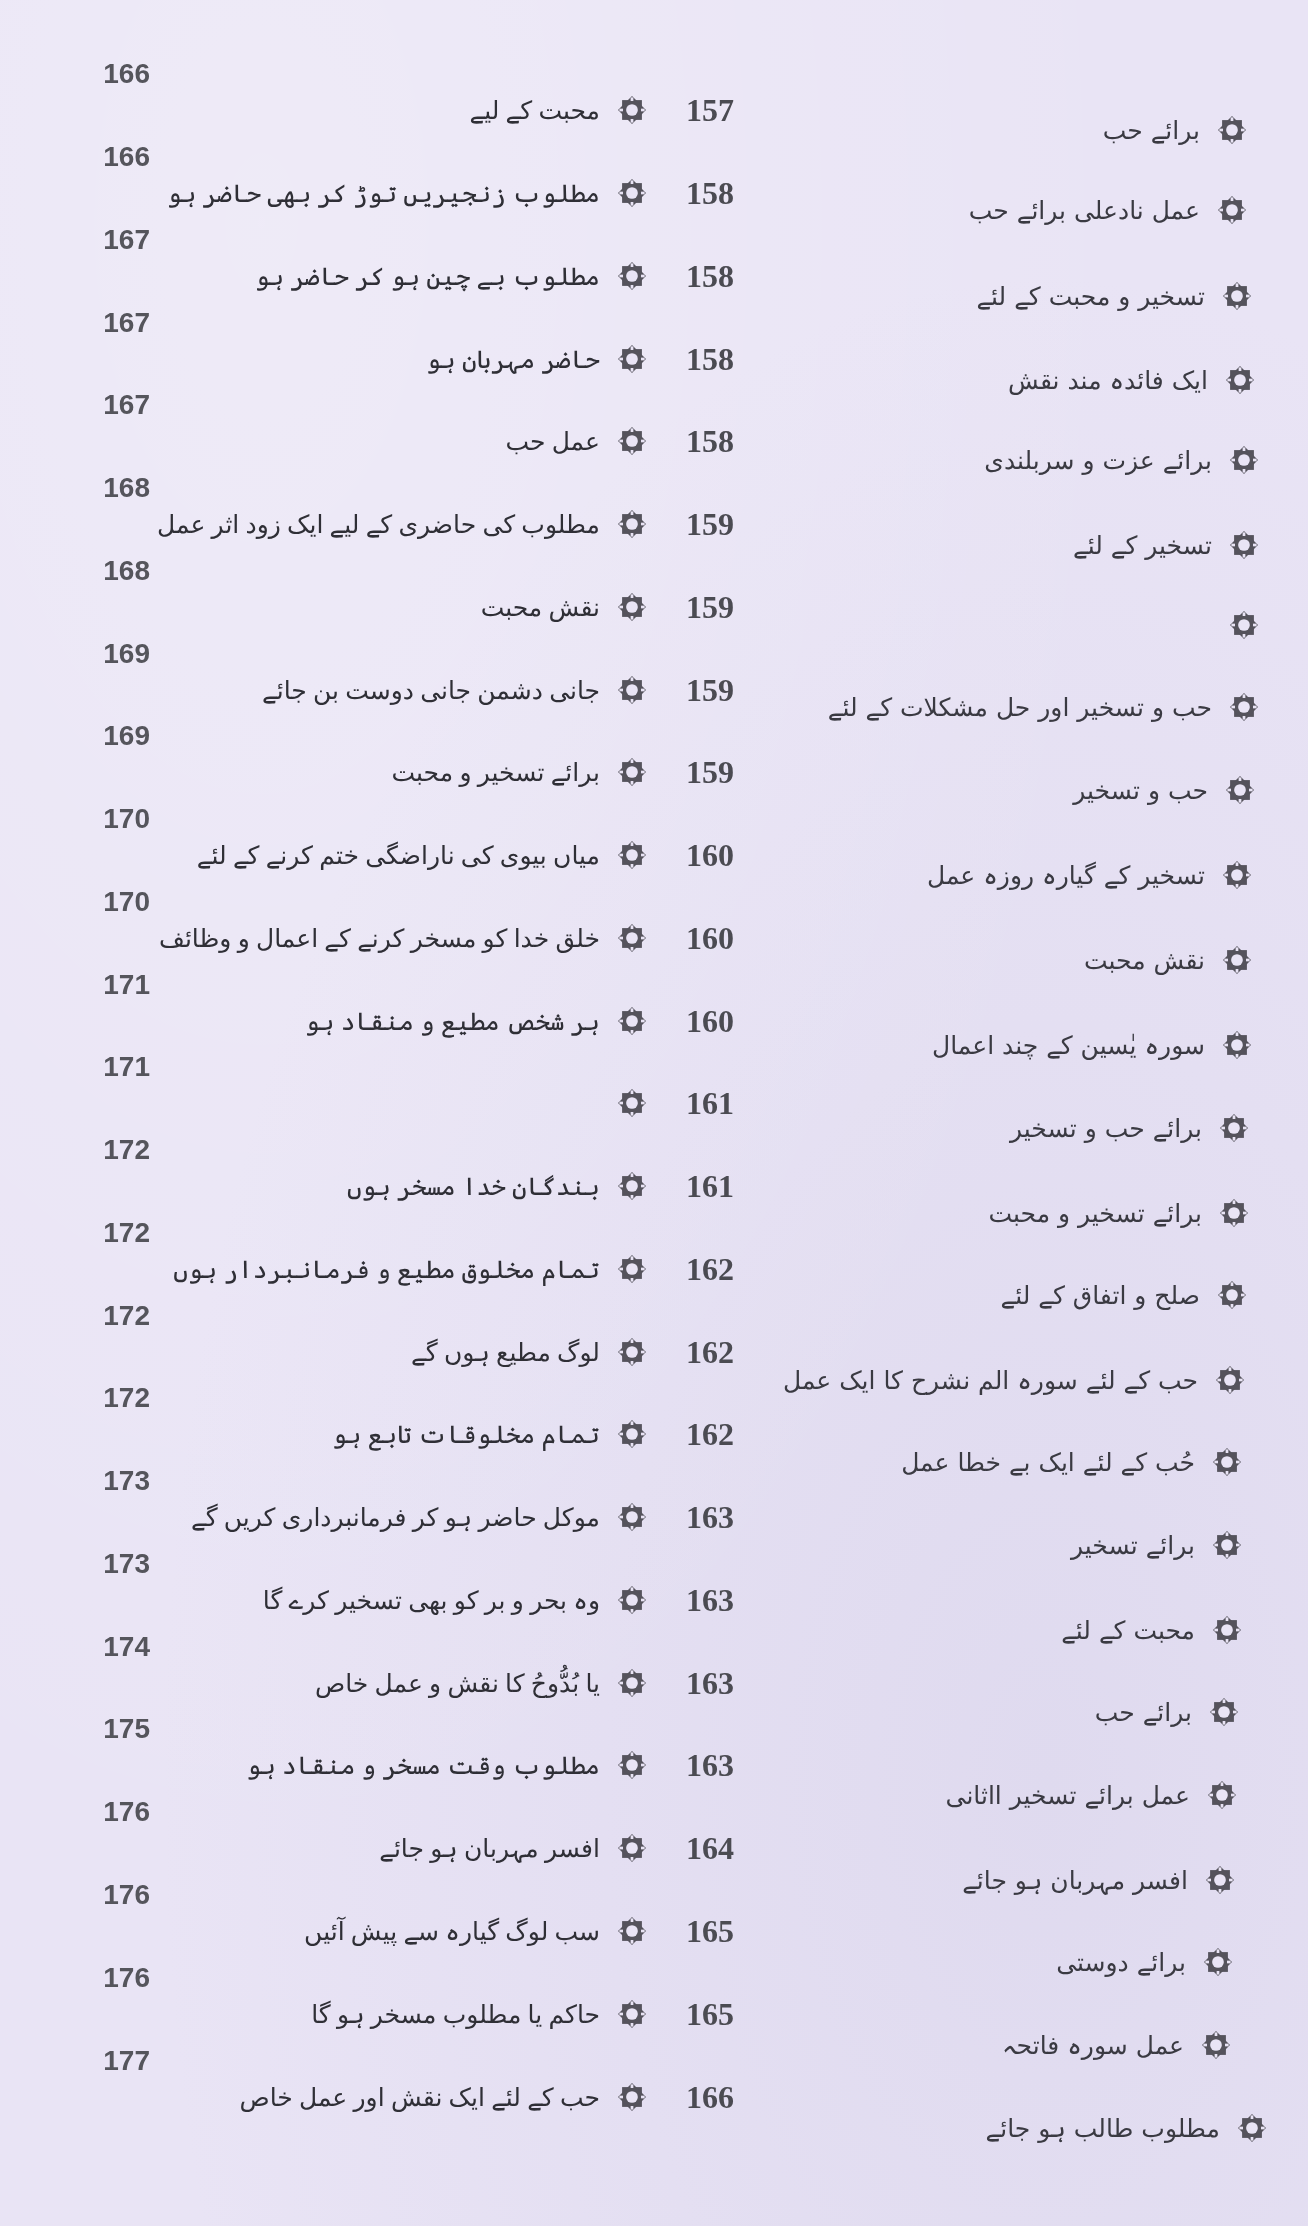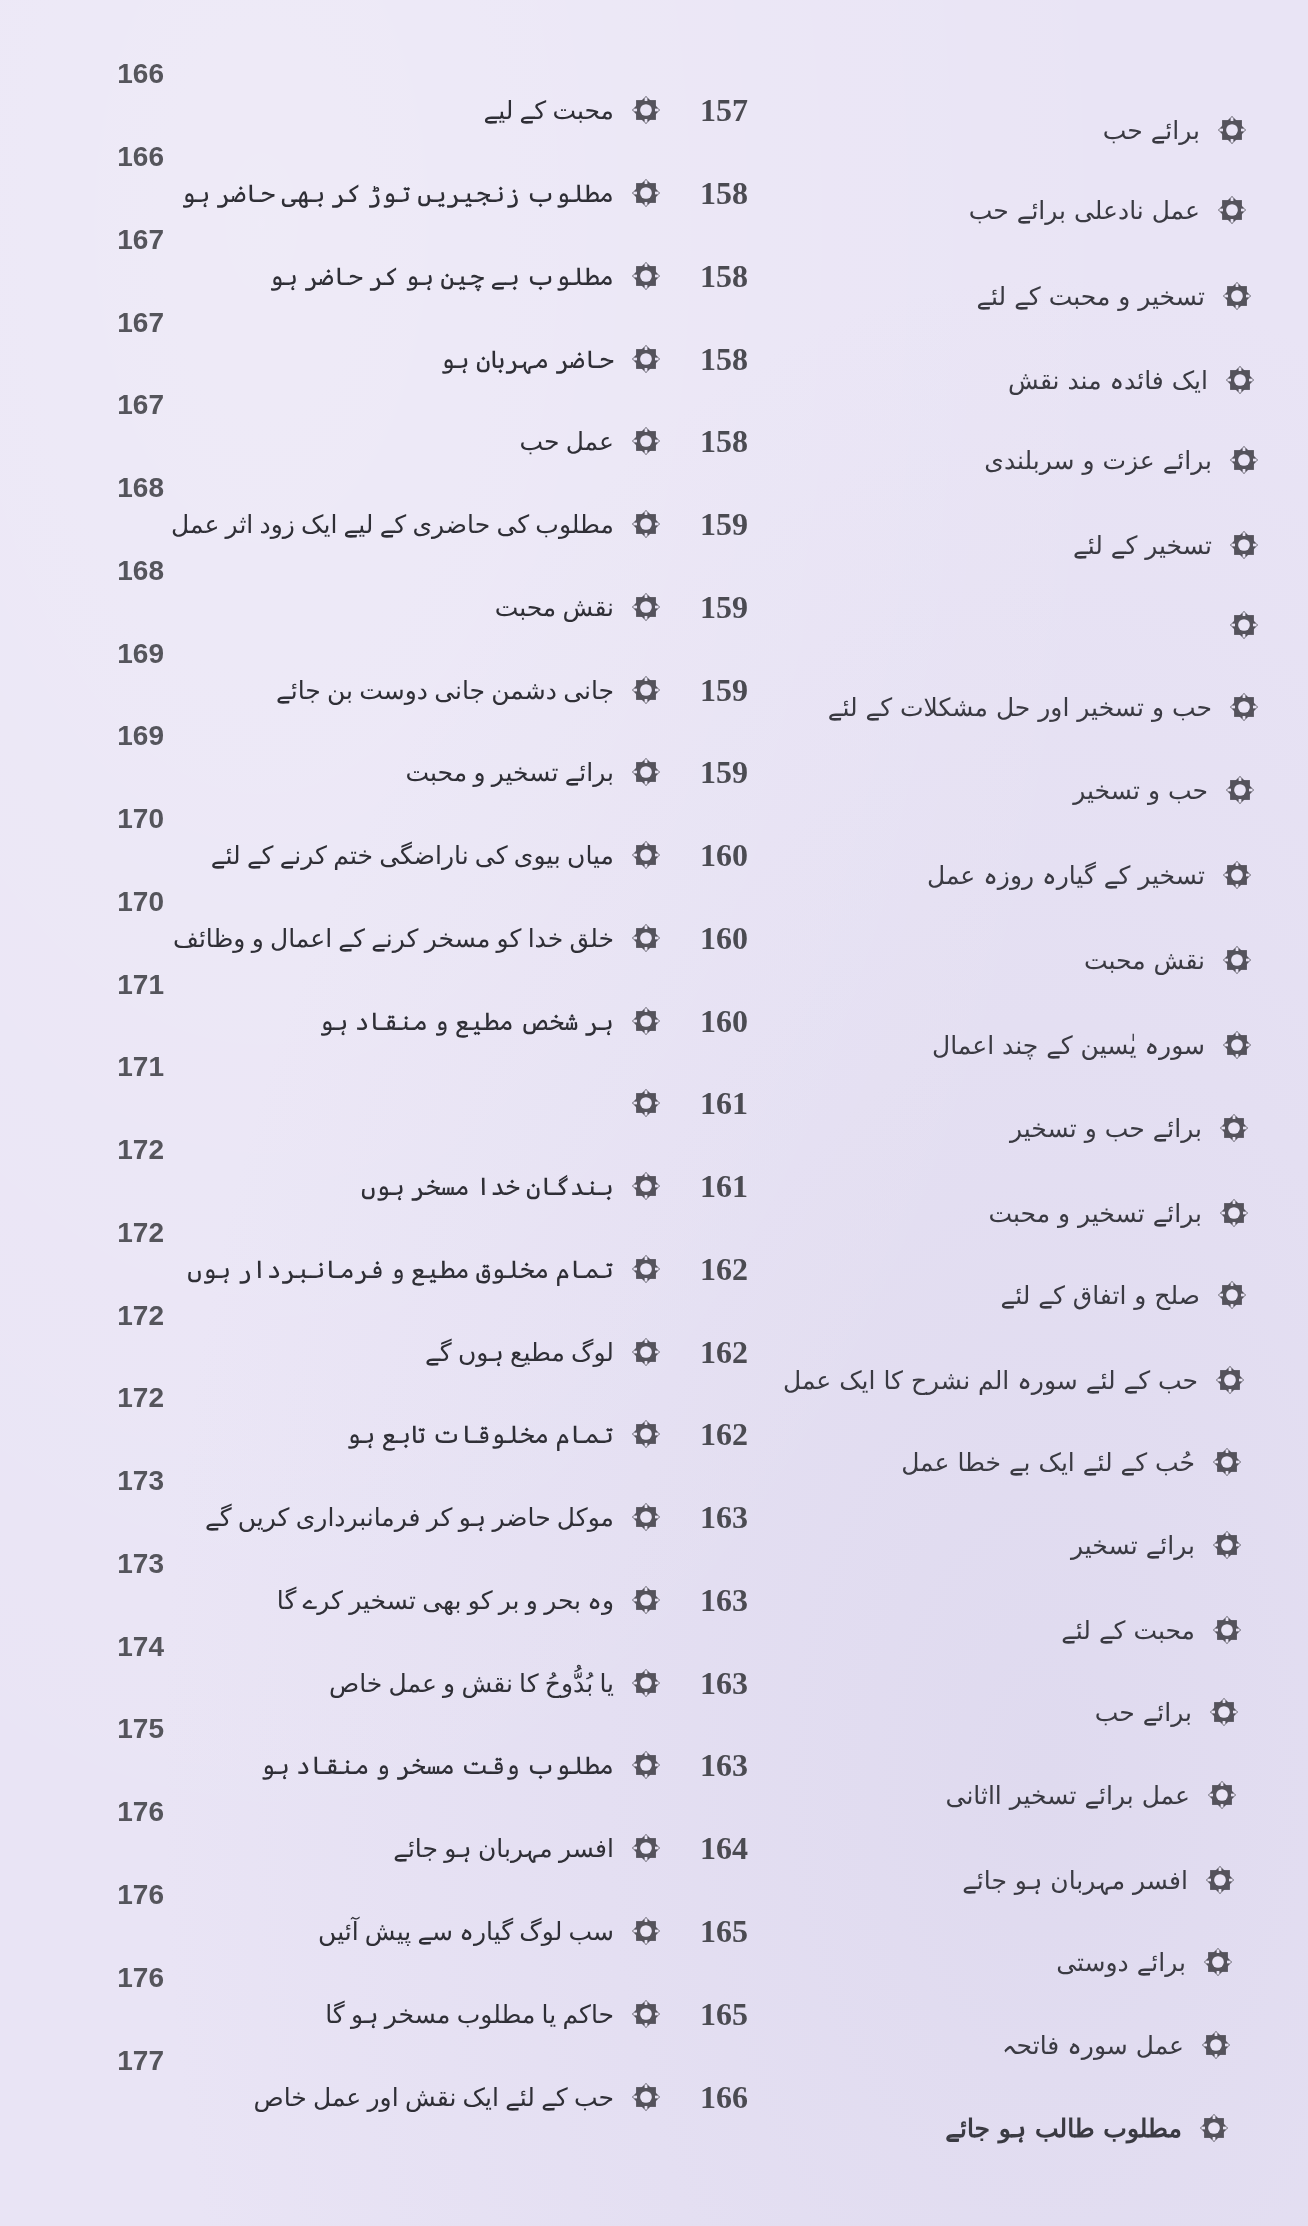--- a/index.html
+++ b/index.html
@@ -16,21 +16,21 @@
       radial-gradient(ellipse at 20% 10%, rgba(255,255,255,0.25), transparent 60%),
       radial-gradient(ellipse at 80% 80%, rgba(200,195,225,0.3), transparent 60%),
       #e9e4f5;
   }
   .row {
     position: absolute;
     height: 60px;
     display: flex; align-items: center;
   }
   
-  .lrow { left: 0; width: 760px; margin-left: 14px; }
+  .lrow { left: 0; width: 760px; }
   .lrow .ref {
     position: absolute; left: 0; width: 150px;
     text-align: right;
     font-family: "Liberation Sans", sans-serif;
     font-weight: bold; font-size: 28px; color: #55555c;
     top: -22px;
   }
   .lrow .title {
     position: absolute; right: 160px; width: 440px;
     direction: rtl; text-align: right;
@@ -984,21 +984,21 @@
     <circle cx="20" cy="20" r="6.5" fill="#e9e4f5"></circle>
     <g fill="#e9e4f5">
       <rect x="18.5" y="6" width="3" height="4"></rect>
       <rect x="18.5" y="30" width="3" height="4"></rect>
       <rect x="6" y="18.5" width="4" height="3"></rect>
       <rect x="30" y="18.5" width="4" height="3"></rect>
     </g>
   </svg>
 </span>
       </div>
-      <div class="row rrow" style="top: 2098px; left: 722px; font-weight: bold;">
+      <div class="row rrow" style="top: 2098px; left: 760px;">
         <span class="title">مطلوب طالب ہو جائے</span>
         <span class="orn">
   <svg viewBox="0 0 40 40">
     <g fill="#55535c">
       <rect x="9" y="9" width="22" height="22"></rect>
       <rect x="9" y="9" width="22" height="22" transform="rotate(45 20 20)"></rect>
     </g>
     <circle cx="20" cy="20" r="6.5" fill="#e9e4f5"></circle>
     <g fill="#e9e4f5">
       <rect x="18.5" y="6" width="3" height="4"></rect>

